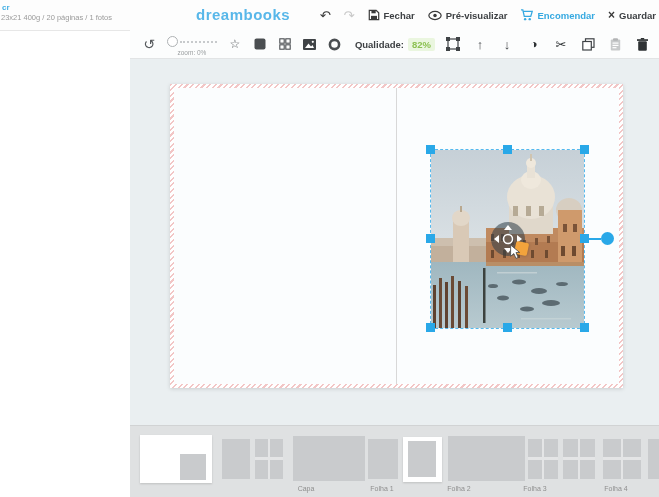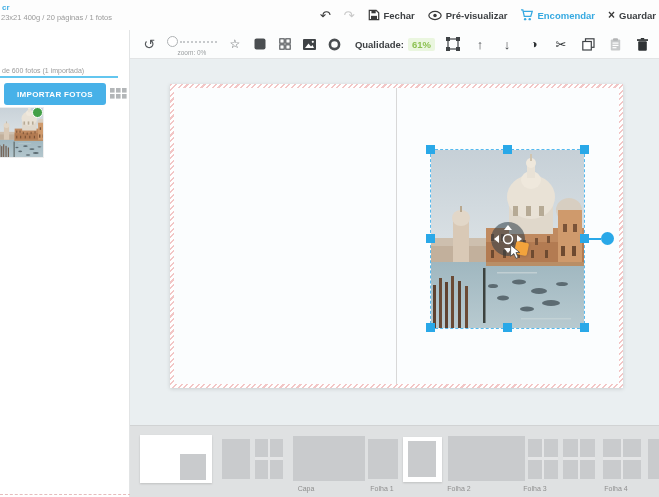--- a/index.html
+++ b/index.html
@@ -145,20 +145,21 @@
       <rect x="90" y="168" width="50" height="1.5" fill="#cdd8da" opacity=".6"></rect>
     </g>
   </defs>
 </svg>
 
 <div id="app">
 
   <div id="topbar" class="abs">
     <div id="proj-name" class="abs">cr</div>
     <div id="proj-specs" class="abs">23x21 400g / 20 páginas / 1 fotos</div>
+    <div id="logo" class="abs">dreambooks</div>
     <div id="topbar-actions" class="abs">
       <span class="glyph">↶</span>
       <span class="glyph disabled">↷</span>
       <span class="tb-act">
         <svg width="12" height="12" viewBox="0 0 14 14">
           <path d="M1.5 1.5h8l3 3v8h-11z" fill="none" stroke="#3a3a3a" stroke-width="1.4"></path>
           <rect x="4" y="1.5" width="5" height="3.5" fill="#3a3a3a"></rect>
           <rect x="3.5" y="8" width="7" height="4.5" fill="#3a3a3a"></rect>
         </svg>
         <span>Fechar</span>
@@ -215,21 +216,21 @@
         <circle cx="9.8" cy="2.8" r="1.1" fill="#fff"></circle>
       </svg>
     </span>
     <span class="tico">
       <svg width="13" height="13" viewBox="0 0 13 13">
           <circle cx="6.5" cy="6.5" r="4.6" fill="none" stroke="#4a4e51" stroke-width="2.6"></circle>
         </svg>
     </span>
     <div id="quality-wrap">
       <span id="quality-label">Qualidade:</span>
-      <span id="quality-value">61%</span>
+      <span id="quality-value">82%</span>
     </div>
     <div id="toolbar-right">
       <span class="tico">
         <svg width="14" height="14" viewBox="0 0 14 14">
           <rect x="2" y="2" width="10" height="10" fill="none" stroke="#3f4346" stroke-width="1.2"></rect>
           <rect x="0" y="0" width="4" height="4" fill="#3f4346"></rect>
             <rect x="10" y="0" width="4" height="4" fill="#3f4346"></rect>
           <rect x="0" y="10" width="4" height="4" fill="#3f4346"></rect>
             <rect x="10" y="10" width="4" height="4" fill="#3f4346"></rect>
         </svg>
@@ -256,43 +257,20 @@
       <span class="tico">
         <svg width="11" height="13" viewBox="0 0 11 13">
           <rect x="1.2" y="3.2" width="8.6" height="9.5" rx="1" fill="#2e3234"></rect>
           <rect x="0" y="1.2" width="11" height="1.7" fill="#2e3234"></rect>
           <rect x="3.8" y="0" width="3.4" height="1.6" fill="#2e3234"></rect>
         </svg>
       </span>
     </div>
   </div>
 
-  <div id="sidebar" class="abs">
-    <div id="photos-info" class="abs">de 600 fotos (1 importada)</div>
-    <div id="photos-tab-underline" class="abs"></div>
-    <div id="import-btn" class="abs">IMPORTAR FOTOS</div>
-    <div id="view-toggle" class="abs">
-      <svg width="17" height="15" viewBox="0 0 17 15">
-        <rect x="0" y="0" width="4.6" height="4.6" fill="#b3b6b8"></rect>
-          <rect x="6" y="0" width="4.6" height="4.6" fill="#b3b6b8"></rect>
-          <rect x="12" y="0" width="4.6" height="4.6" fill="#b3b6b8"></rect>
-        <rect x="0" y="6" width="4.6" height="4.6" fill="#b3b6b8"></rect>
-          <rect x="6" y="6" width="4.6" height="4.6" fill="#b3b6b8"></rect>
-          <rect x="12" y="6" width="4.6" height="4.6" fill="#b3b6b8"></rect>
-      </svg>
-    </div>
-    <div id="photo-thumb" class="abs">
-      <svg width="43" height="49" viewBox="10 14 132 152" preserveAspectRatio="xMidYMid slice">
-          <use href="#venicePhoto"></use>
-        </svg>
-    </div>
-    <div id="thumb-dot" class="abs"></div>
-    <div id="sidebar-sep" class="abs"></div>
-
-  </div>
 
   <div id="canvas" class="abs">
     <div id="spread" class="abs" style="left:40px;top:25px">
       <div id="spread-inner" class="abs"></div>
       <div id="spread-gutter" class="abs"></div>
     </div>
 
     <div id="photo-wrap" class="abs" style="left:301px;top:91px">
       <svg width="153" height="178" viewBox="0 0 153 178">
           <use href="#venicePhoto"></use>

